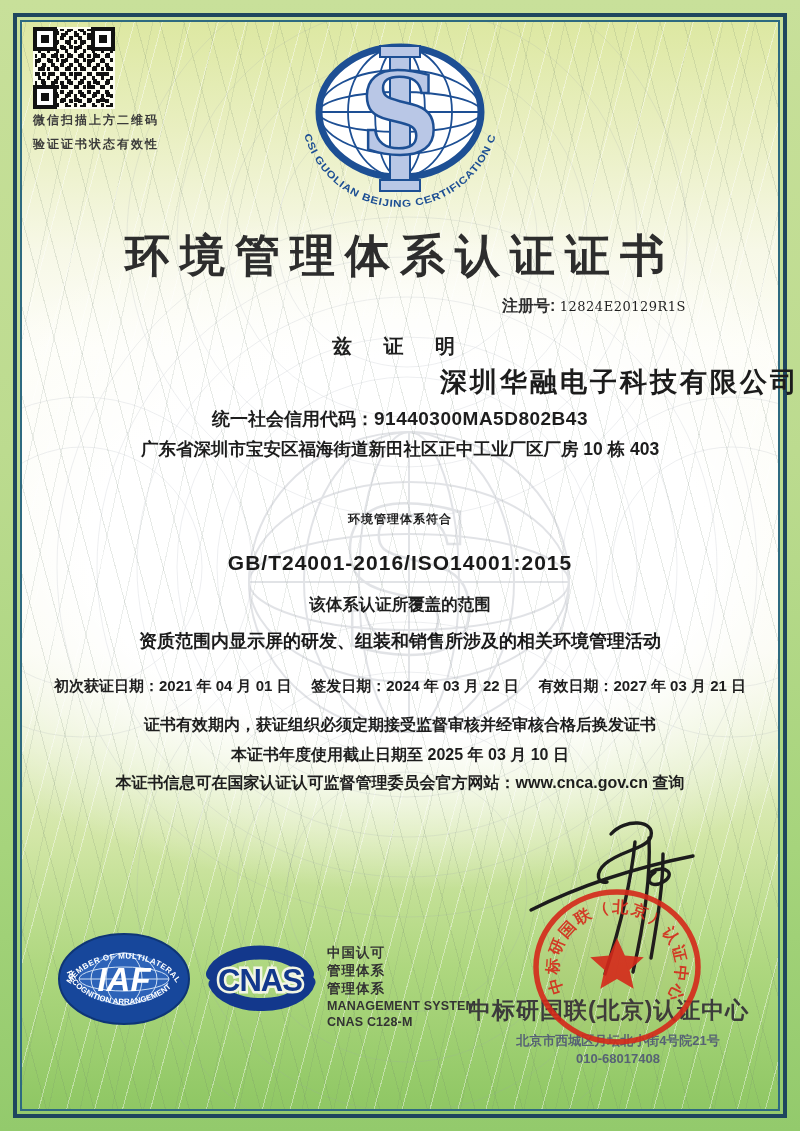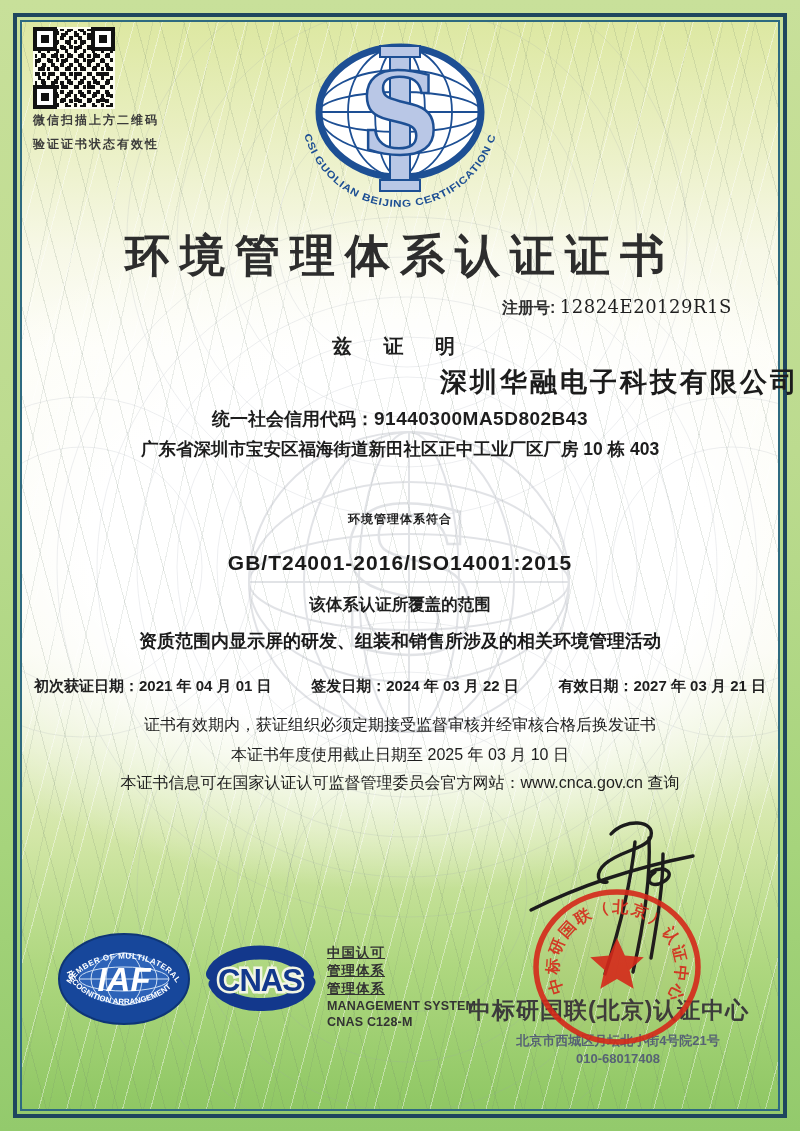--- a/index.html
+++ b/index.html
@@ -26,36 +26,36 @@
       linear-gradient(180deg,#dde8a2 0%,#e9efc1 10%,#f7f8e7 21%,#fdfdf6 30%,#f6f7e6 58%,#d2e6a6 75%,#aed77f 87%,#8fc764 100%);
   }
   .abs { position:absolute; }
   .cw { width:100%; text-align:center; }
   
   .qr-wrap { left:33px; top:27px; }
   .qr-caption { left:33px; width:170px; color:#3a3a3a; font-size:12px; font-weight:600; letter-spacing:2px; }
   .cert-title { top:226px; font-size:45px; font-weight:700; letter-spacing:10px; color:#2d2d2d; }
   .reg-line { left:502px; top:296px; white-space:nowrap; }
   .reg-label { font-size:16px; font-weight:700; color:#2e2e2e;text-align:right; }
-  .reg-number { font-family:"DejaVu Serif", serif; font-size:18px; color:#1f1f1f; letter-spacing:.5px;margin-top:40px; }
+  .reg-number { font-family:"DejaVu Serif", serif; font-size:13px; color:#1f1f1f; letter-spacing:.5px;margin-top:40px; }
   .statement-heading { top:333px; font-size:20px; font-weight:700; letter-spacing:13px; color:#1f1f1f; }
   .company-name { top:364px; font-size:27px; font-weight:700; letter-spacing:3px; color:#1c1c1c;text-align:right; }
   .credit-line { top:407px; font-size:18px; font-weight:700; color:#1d1d1d; }
   .credit-code { font-size:19px; letter-spacing:.5px; }
   .address-line { top:437px; font-size:17.5px; font-weight:700; color:#1d1d1d; }
   .system-line { top:511px; font-size:12px; font-weight:700; letter-spacing:1px; color:#1e1e1e; }
   .standard-code { top:551px; font-size:21px; font-weight:700; letter-spacing:1px; color:#1a1a1a; }
   .scope-heading { top:594px; font-size:16.5px; font-weight:700; color:#1e1e1e; }
   .scope-text { top:629px; font-size:18px; font-weight:700; color:#1b1b1b; }
-  .dates-row { top:677px; left:0; width:100%; display:flex; justify-content:space-between; padding:0 34px; font-size:15px; font-weight:700; color:#1d1d1d; white-space:nowrap; }
-  .note { font-size:16px; font-weight:400; color:#1d1d1d; }
+  .dates-row { top:677px; left:0; width:100%; display:flex; justify-content:space-between; padding:0 54px; font-size:15px; font-weight:700; color:#1d1d1d; white-space:nowrap; }
+  .note { font-size:16px; font-weight:700; color:#1d1d1d; }
   .note1 { top:715px; } .note2 { top:745px; } .note3 { top:773px; }
   
   .cnas-text { left:327px; top:944px; color:#333; }
-  .cnas-text .zh { font-size:13.5px; font-weight:700; line-height:18px; letter-spacing:1px;text-decoration:underline; }
+  .cnas-text .zh { font-size:13.5px; font-weight:700; line-height:18px; letter-spacing:1px; }
   .cnas-text .en { font-size:12.5px; font-weight:700; line-height:16px; letter-spacing:.2px; }
   .issuer-name { left:468px; top:995px; font-size:23px; font-weight:600; color:#3b3b3b; letter-spacing:1px; white-space:nowrap; }
   .issuer-addr { left:468px; top:1032px; width:300px; text-align:center; color:#566274; font-weight:700; font-size:13px; line-height:18px; }
   .watermark { opacity:.38; }
   .guilloche { opacity:.5; }
 </style>
 </head>
 <body>
 
 <div class="page">

